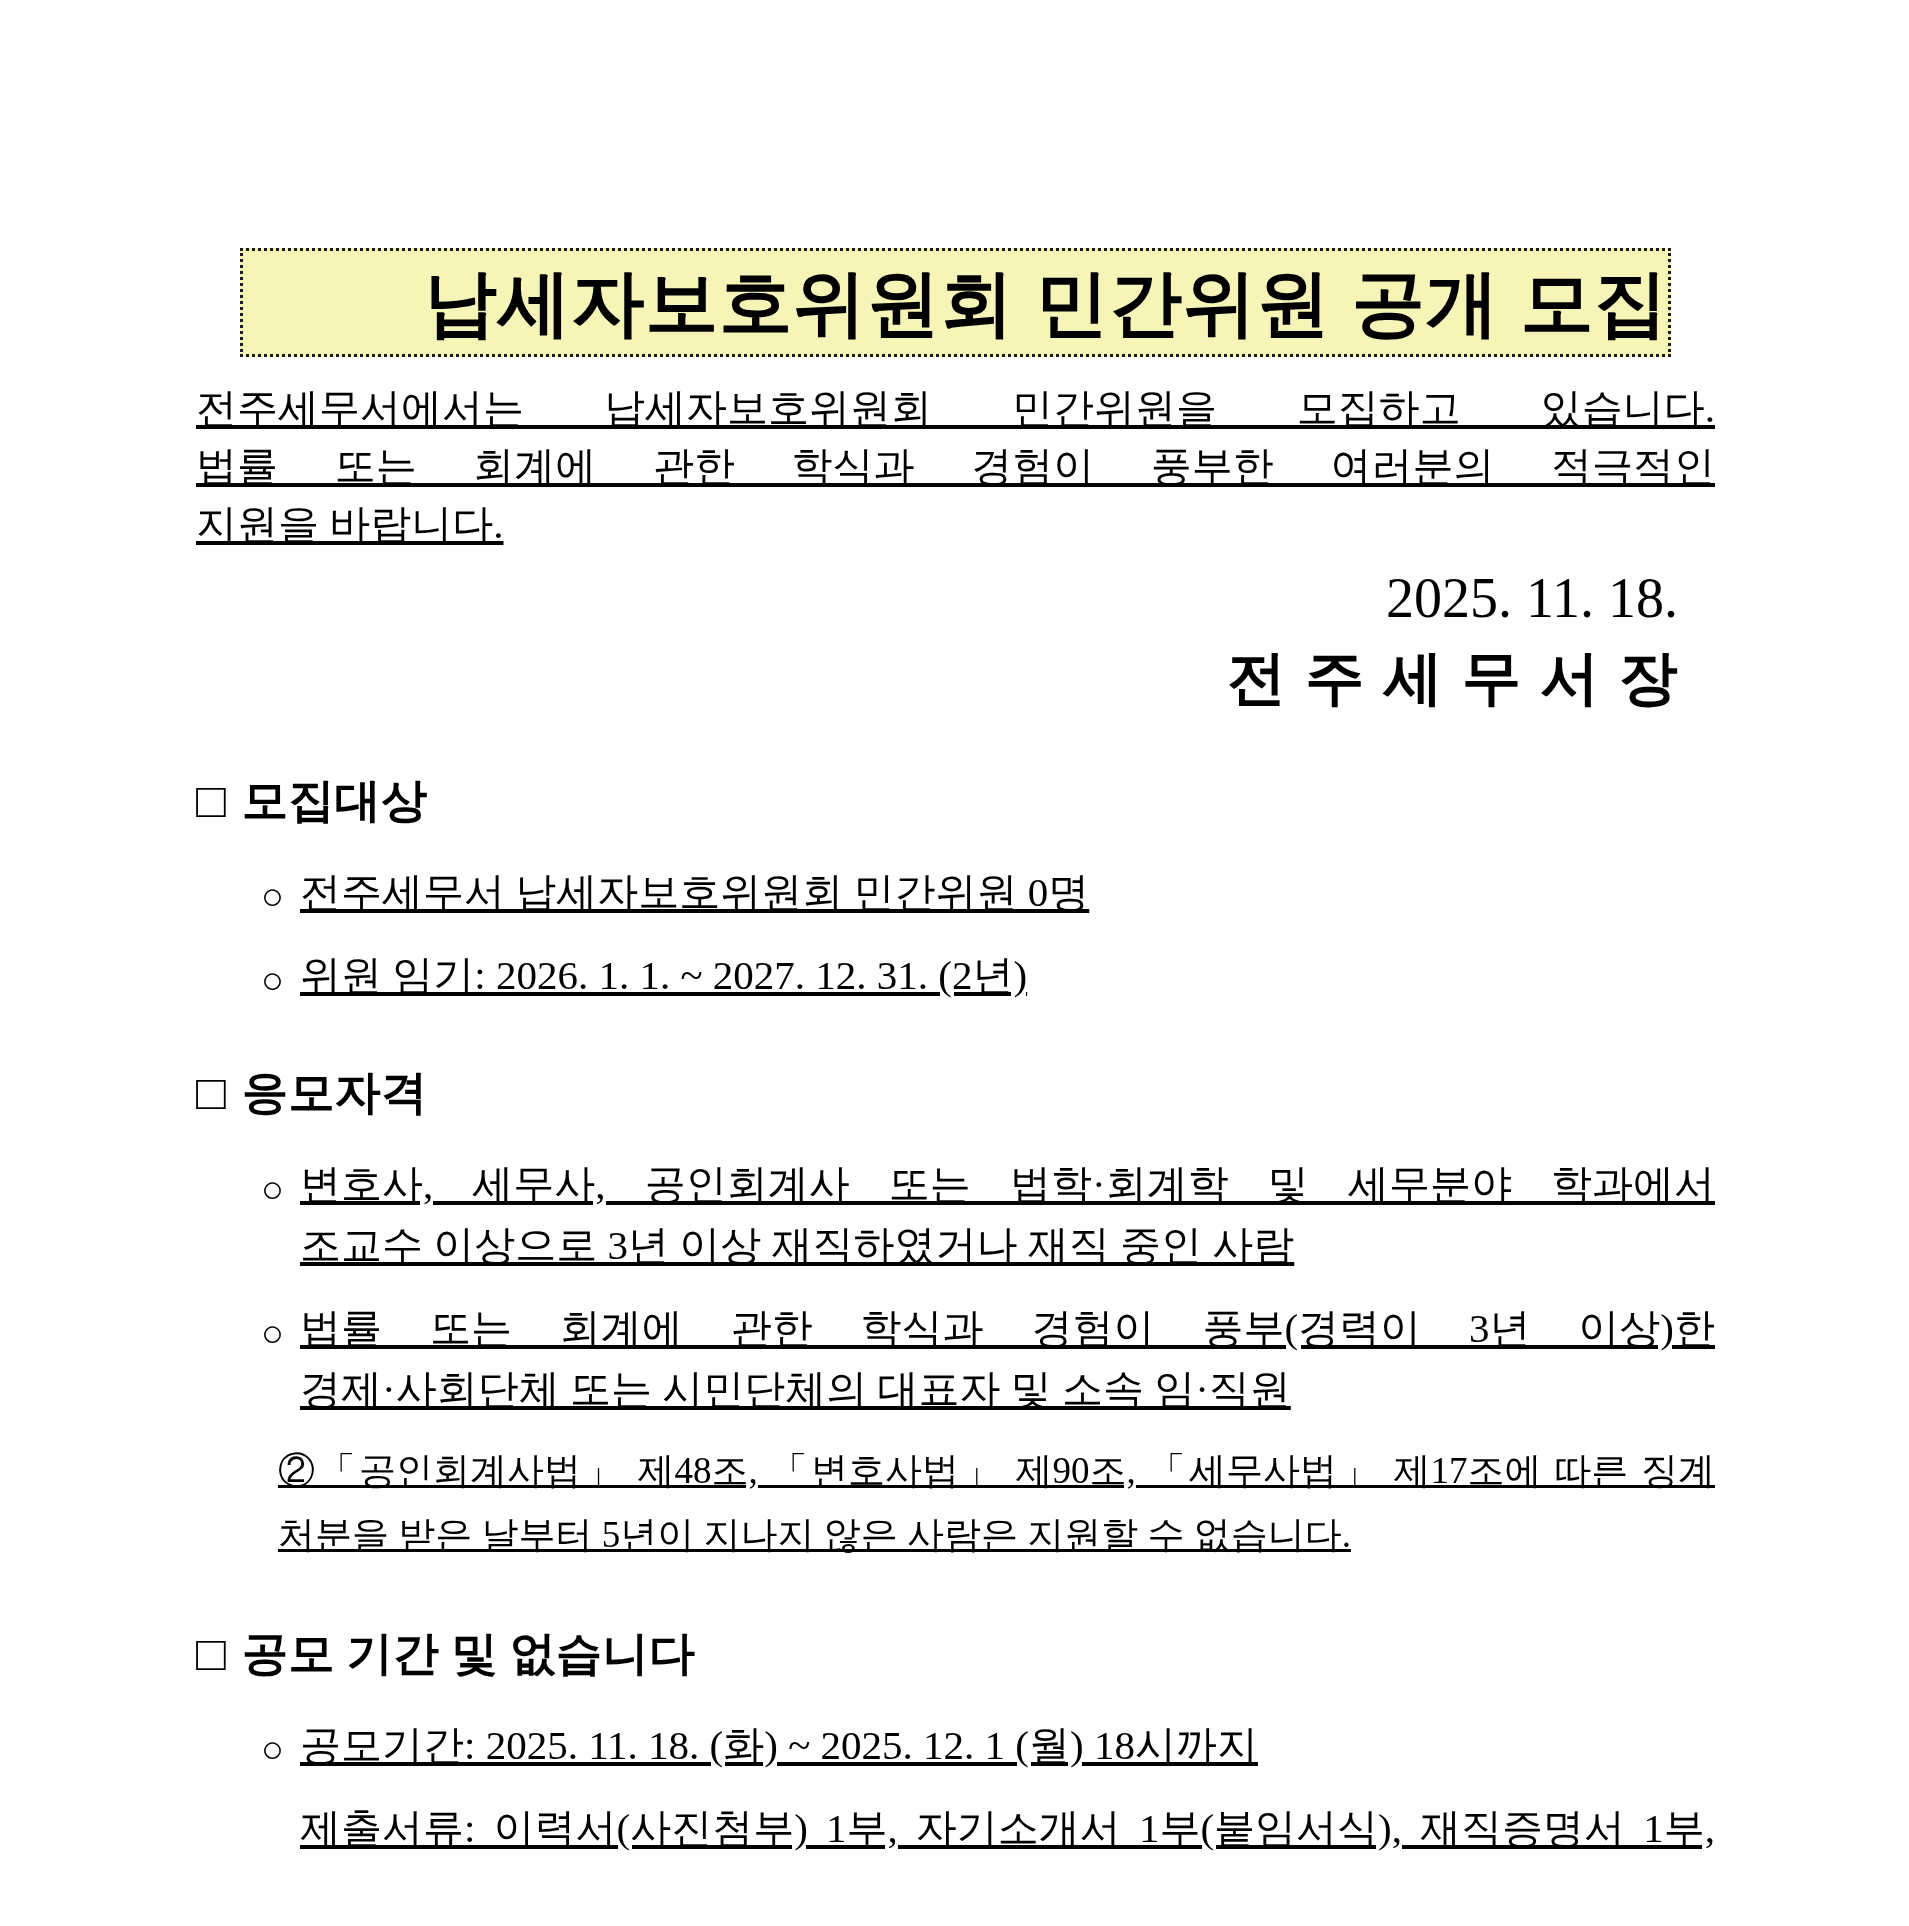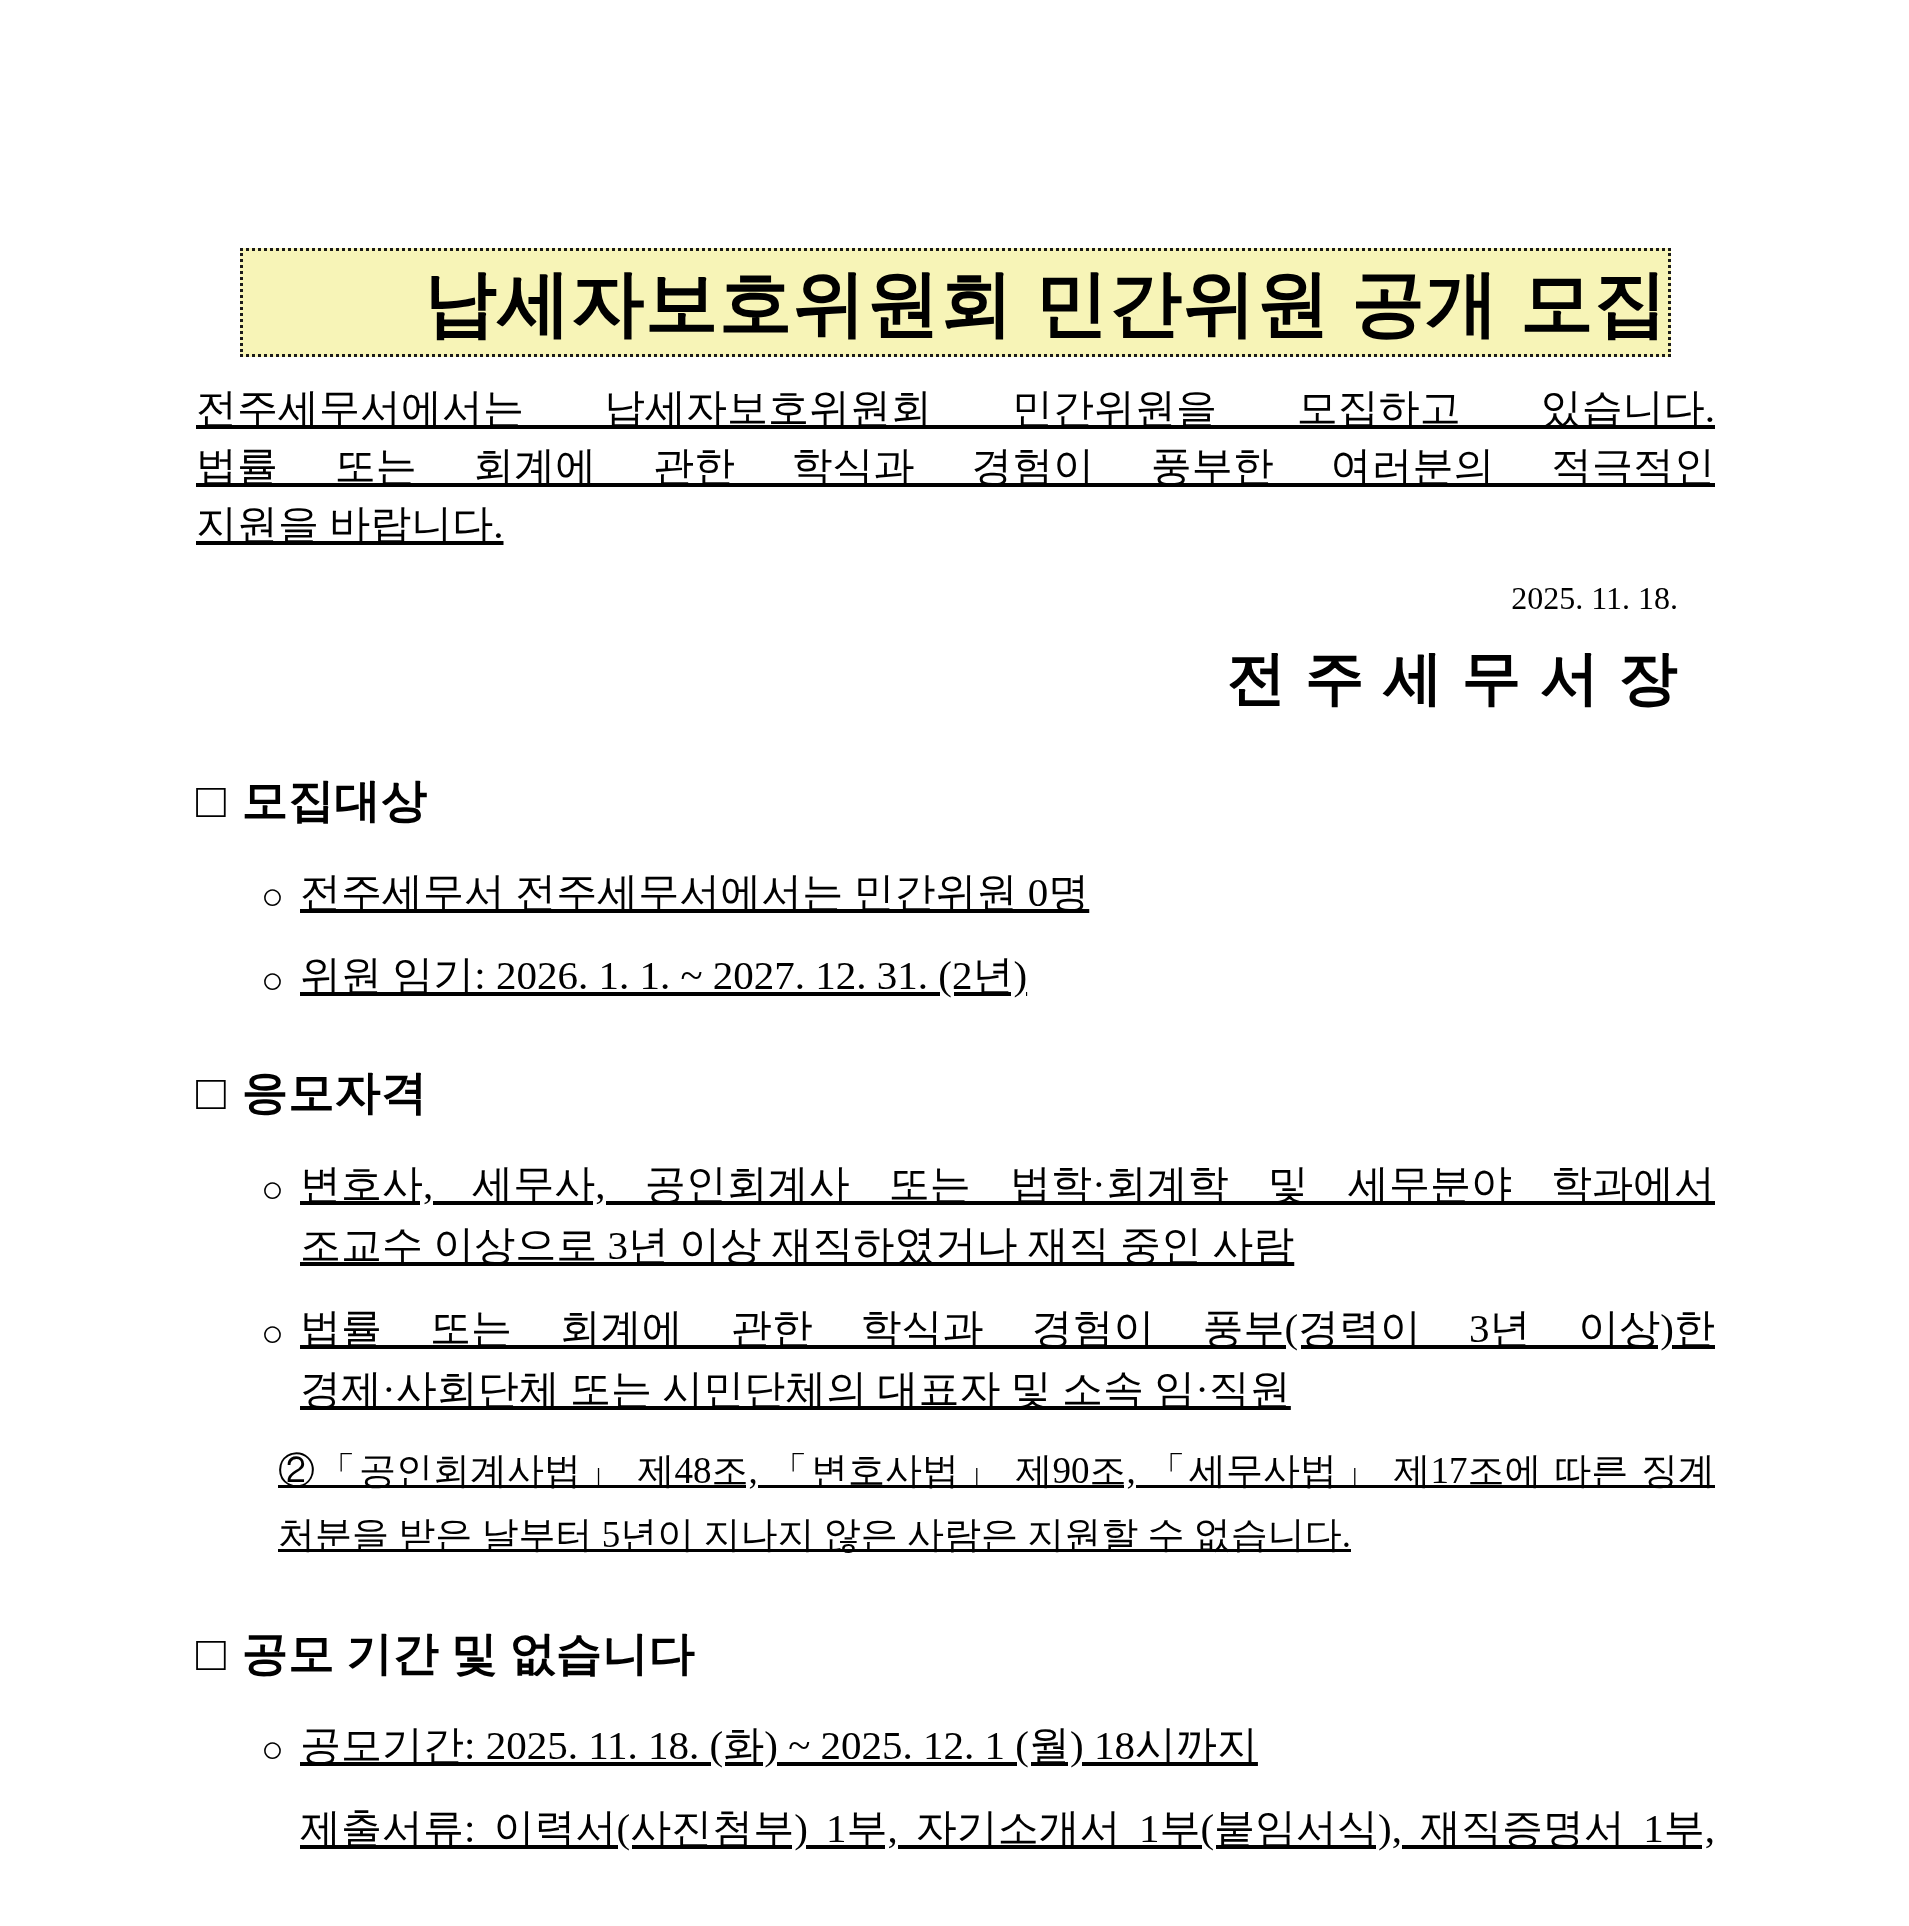--- a/index.html
+++ b/index.html
@@ -36,21 +36,21 @@
   }
   
   .intro { margin-top: 22.3px; }
   .line { line-height: inherit; text-decoration: underline; }
   .jl { text-align: justify; text-align-last: justify; }
   .intro .line { line-height: 58px; }
   .date-line {
     margin-top: 15.4px;
     text-align: right;
     padding-right: 37px;
-    font-size: 32px;
+    font-size: 56px;
     line-height: 58px;
   }
   .signature-line {
     margin-top: 16px;
     text-align: right;
     padding-right: 35px;
     font-size: 59px;
     font-weight: 600;
     line-height: 71px;
     letter-spacing: 2.3px;
@@ -109,21 +109,21 @@
 
   <div class="date-line">2025. 11. 18.</div>
 
   <div class="signature-line">전 주 세 무 서 장</div>
 
   <div class="heading">
     <span class="sq-marker">□</span><span>모집대상</span>
   </div>
   <div class="bullet">
     <span class="o-marker">○</span>
-    <div class="line">전주세무서 전주세무서에서는 민간위원 0명</div>
+    <div class="line">전주세무서 납세자보호위원회 민간위원 0명</div>
   </div>
   <div class="bullet">
     <span class="o-marker">○</span>
     <div class="line">위원 임기: 2026. 1. 1. ~ 2027. 12. 31. (2년)</div>
   </div>
 
   <div class="heading">
     <span class="sq-marker">□</span><span>응모자격</span>
   </div>
   <div class="bullet">

